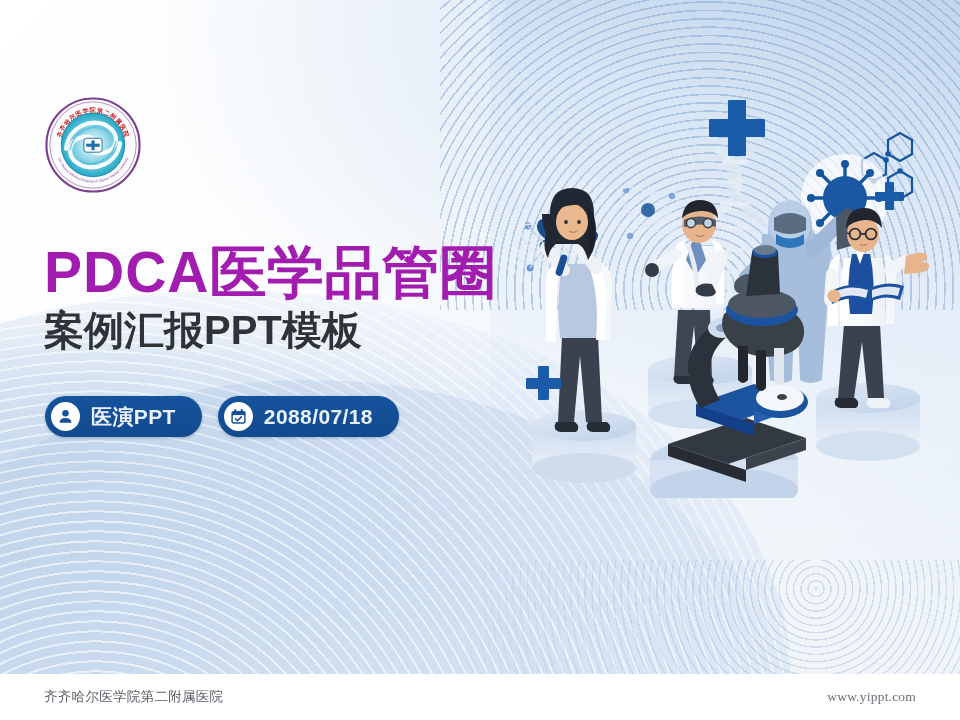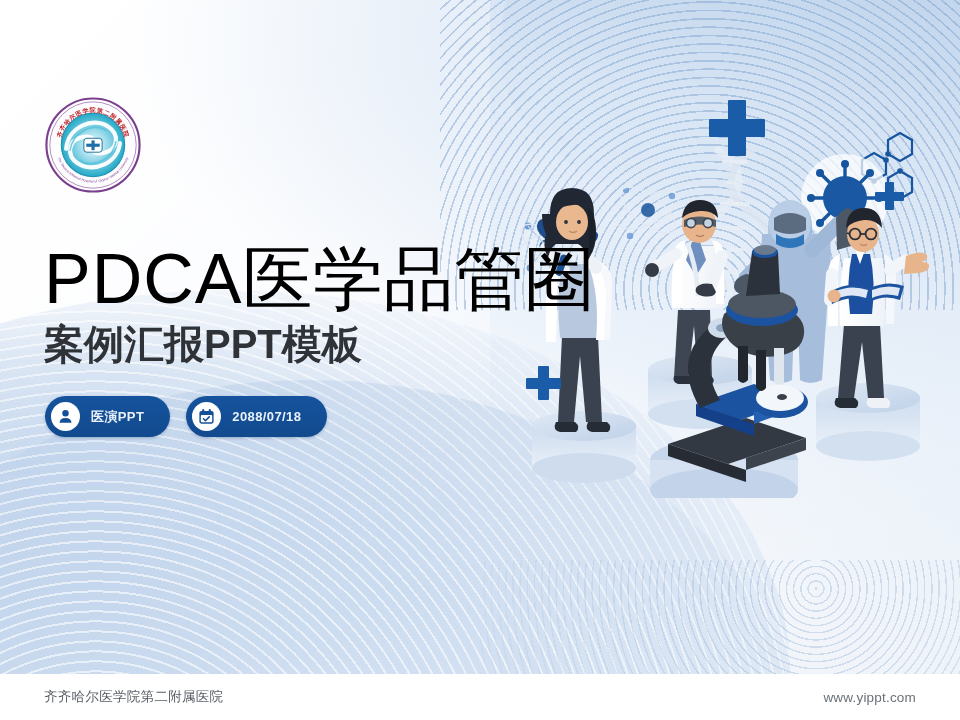--- a/index.html
+++ b/index.html
@@ -86,23 +86,23 @@
 
   
   .logo {
     position:absolute; left:45px; top:97px;
     width:96px; height:96px;
   }
 
   
   .title-block { position:absolute; left:44px; top:243px; width:520px; }
   .title-main {
-    font-size:70px; line-height:1.04; font-weight:normal;
+    font-size:57px; line-height:1.04; font-weight:bold;
     letter-spacing:.5px; white-space:nowrap;
-    color:#000000;
+    color:#a21caf;
   }
   .title-main .latin { letter-spacing:1px; }
   .title-sub {
     margin-top:6px;
     font-size:40px; line-height:1.1; font-weight:bold;
     color:#2f3338; white-space:nowrap;
   }
 
   
   .badges { position:absolute; left:45px; top:396px; display:flex; gap:16px; }
@@ -112,36 +112,36 @@
     border-radius:21px;
     background:linear-gradient(180deg,#15539d 0%,#124a8e 100%);
     box-shadow:0 1px 3px rgba(16,52,100,.28);
   }
   .badge-ico {
     width:29px; height:29px; border-radius:50%;
     background:#ffffff; flex:none;
     display:flex; align-items:center; justify-content:center;
   }
   .badge-txt {
-    color:#eaf1fa; font-size:13px; font-weight:bold; letter-spacing:.4px;
+    color:#eaf1fa; font-size:21px; font-weight:bold; letter-spacing:.4px;
     white-space:nowrap;
   }
 
   
   .illus { position:absolute; left:500px; top:78px; width:460px; height:420px; }
 
   
   .footer {
     position:absolute; left:0; bottom:0; width:960px; height:46px;
     background:#ffffff; z-index:40;
     display:flex; align-items:center; justify-content:space-between;
     padding:0 44px;
   }
   .footer-left  { font-size:13.5px; color:#585e66; letter-spacing:.3px; }
-  .footer-right { font-size:13.5px; color:#6a7178; letter-spacing:.2px; }
+  .footer-right { font-size:13.5px; color:#6a7178; letter-spacing:.2px;font-family:Liberation Serif, serif; }
 
   .vis-hidden { position:absolute; width:1px; height:1px; overflow:hidden; clip:rect(0 0 0 0); }
 </style>
 </head>
 <body>
 
 <div id="slide">
 
   <div class="bg-layer">
     <div class="bg-wash"></div>

